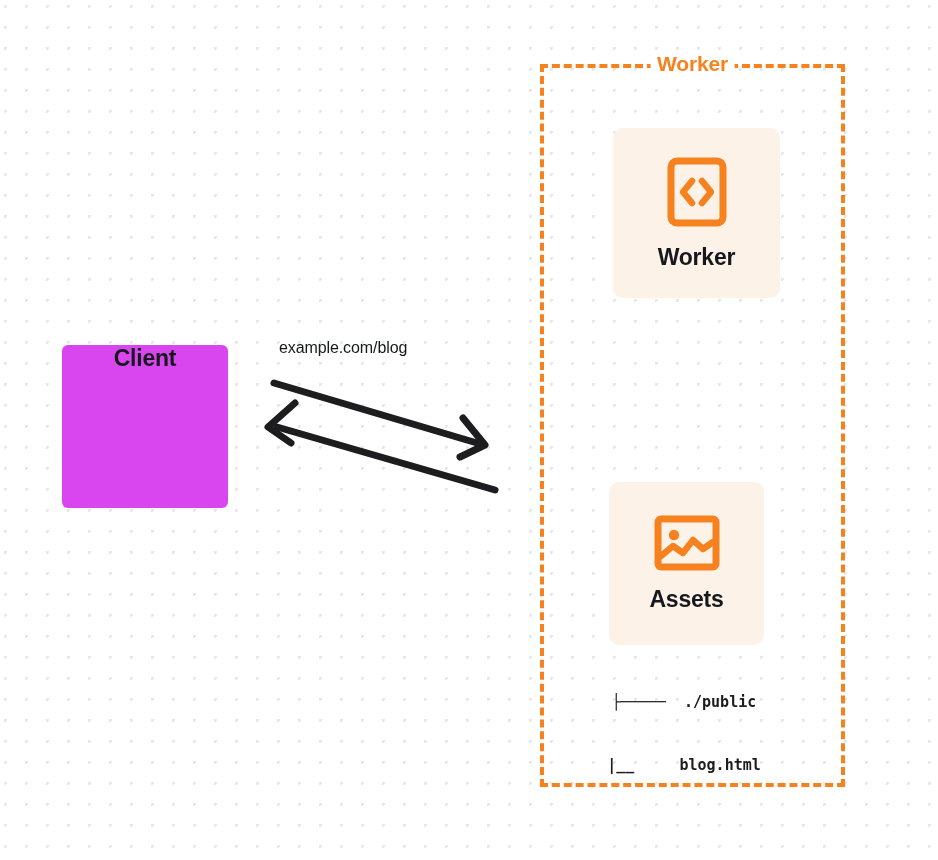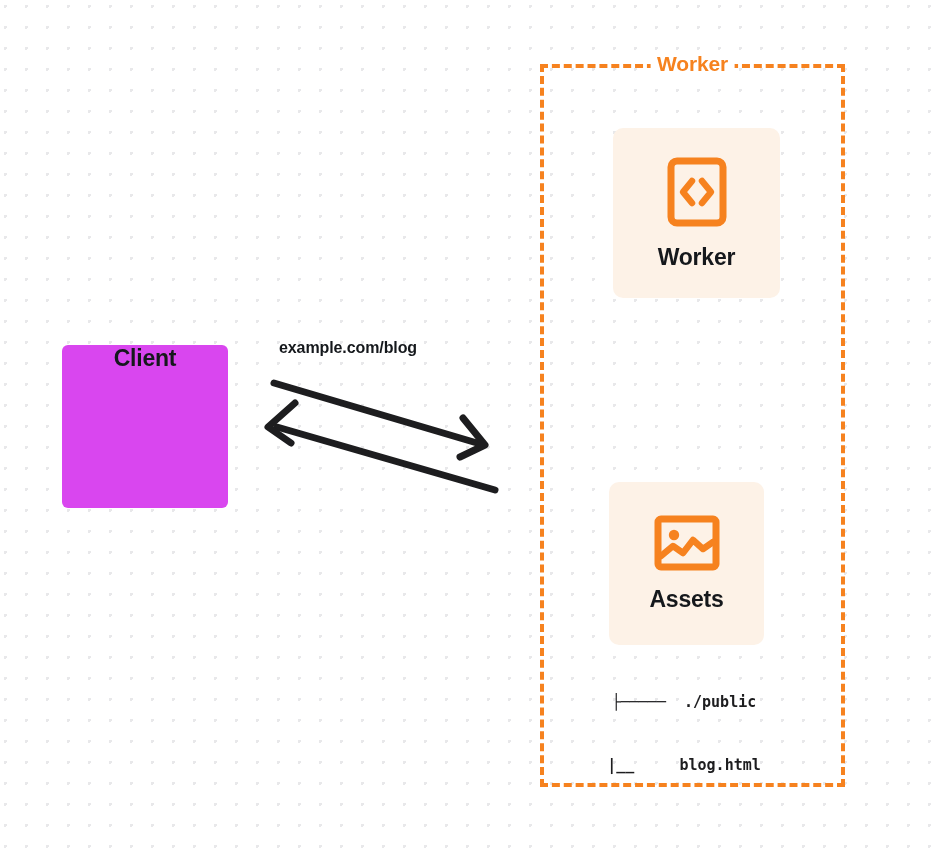--- a/index.html
+++ b/index.html
@@ -43,21 +43,21 @@
     color: #15181c;
     letter-spacing: -0.2px;
   }
 
   
   .request-label {
     position: absolute;
     left: 279px;
     top: 339px;
     font-size: 16px;
-    font-weight: 700;
+    font-weight: 400;
     color: #15181c;
     letter-spacing: -0.1px;
     white-space: nowrap;
   }
 
   
   .arrows-svg {
     position: absolute;
     left: 255px;
     top: 365px;

